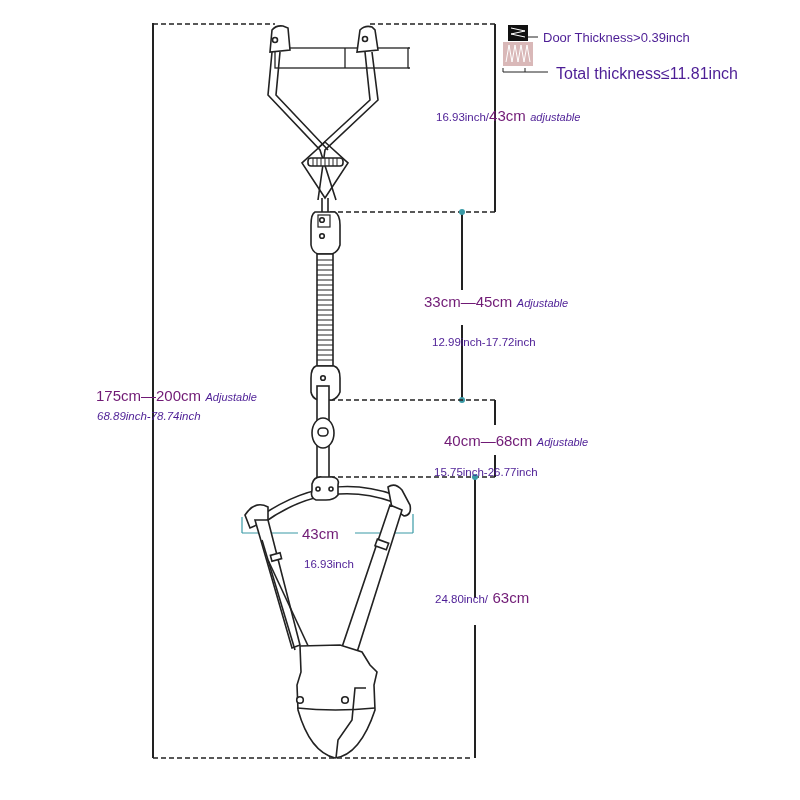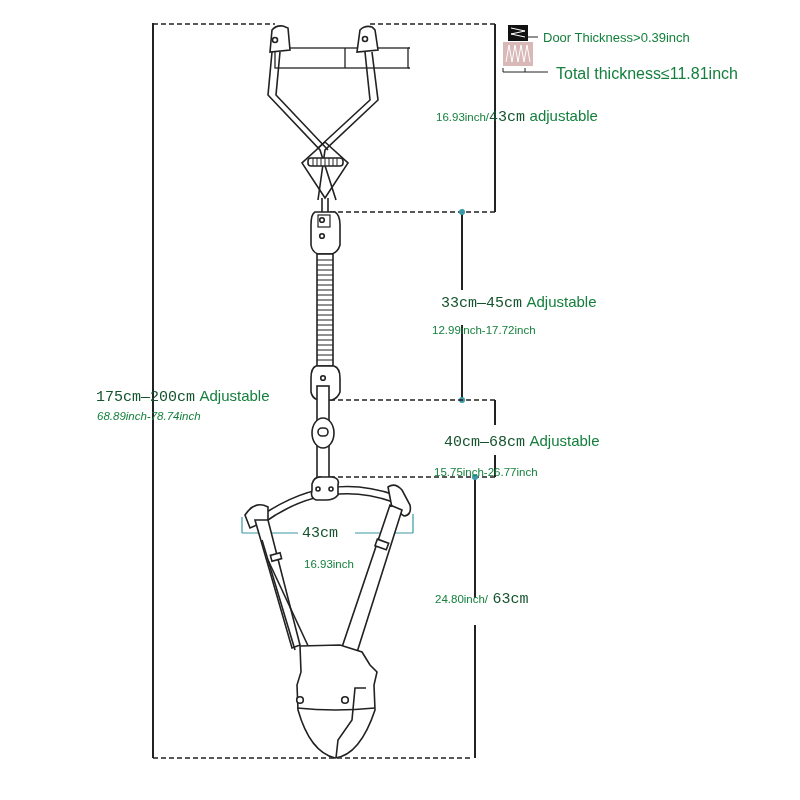--- a/index.html
+++ b/index.html
@@ -1,23 +1,23 @@
 <!DOCTYPE html>
 <html><head>
 <meta charset="utf-8">
 <style>
   html, body { margin: 0; padding: 0; background: #ffffff; }
   body { width: 800px; height: 800px; position: relative; overflow: hidden;
          font-family: "Liberation Sans", sans-serif; color: #222; }
   #drawing { position: absolute; left: 0; top: 0; }
   .lbl { position: absolute; white-space: nowrap; line-height: 1; }
-  .teal { color: #14532d; font-family: Liberation Mono, monospace; text-align: right; }
-  .blk { color: #15803d; text-align: right; }
+  .teal { color: #701a75; font-family: Liberation Sans, sans-serif; text-align: right; }
+  .blk { color: #4c1d95; text-align: right; }
   .big { font-size: 15px; }
-  .mid { font-size: 15px; }
+  .mid { font-size: 11px; font-style: italic; }
   .sm  { font-size: 11.5px; margin-top: 15px; }
 </style>
 </head>
 <body>
 
 <svg id="drawing" width="800" height="800" viewBox="0 0 800 800">
 
   <g stroke="#222" fill="none">
     <line x1="153" y1="23" x2="153" y2="758" stroke-width="2"></line>
     <line x1="153" y1="24" x2="275" y2="24" stroke-width="1.3" stroke-dasharray="5,3"></line>
@@ -170,25 +170,25 @@
 </svg>
 
 <div class="lbl blk" style="left:543px;top:31px;font-size:13px;">Door Thickness&gt;0.39inch</div>
 <div class="lbl blk" style="left:556px;top:66px;font-size:16px;">Total thickness≤11.81inch</div>
 
 <div class="lbl" style="left:436px;top:108px;">
   <span class="blk sm">16.93inch/</span><span class="teal big">43cm</span>
   <span class="blk mid">adjustable</span>
 </div>
 
-<div class="lbl" style="left:441px;top:294px;">
+<div class="lbl" style="left:424px;top:294px;">
   <span class="teal big">33cm—45cm</span>
   <span class="blk mid">Adjustable</span>
 </div>
-<div class="lbl blk sm" style="left:432px;top:310px;">12.99inch-17.72inch</div>
+<div class="lbl blk sm" style="left:432px;top:322px;">12.99inch-17.72inch</div>
 
 <div class="lbl" style="left:96px;top:388px;">
   <span class="teal big">175cm—200cm</span>
   <span class="blk mid">Adjustable</span>
 </div>
 <div class="lbl blk sm" style="left:97px;top:396px;font-style:italic;">68.89inch-78.74inch</div>
 
 <div class="lbl" style="left:444px;top:433px;">
   <span class="teal big">40cm—68cm</span>
   <span class="blk mid">Adjustable</span>

